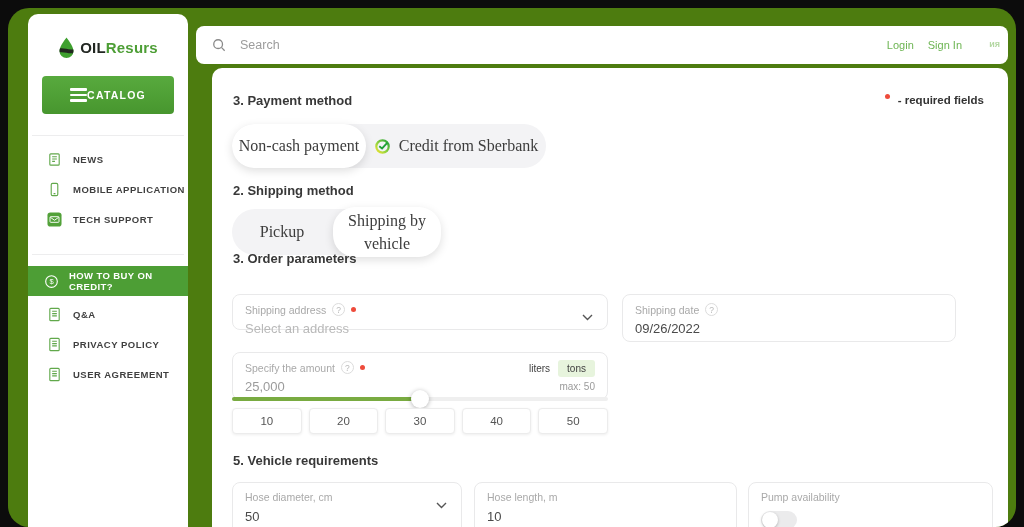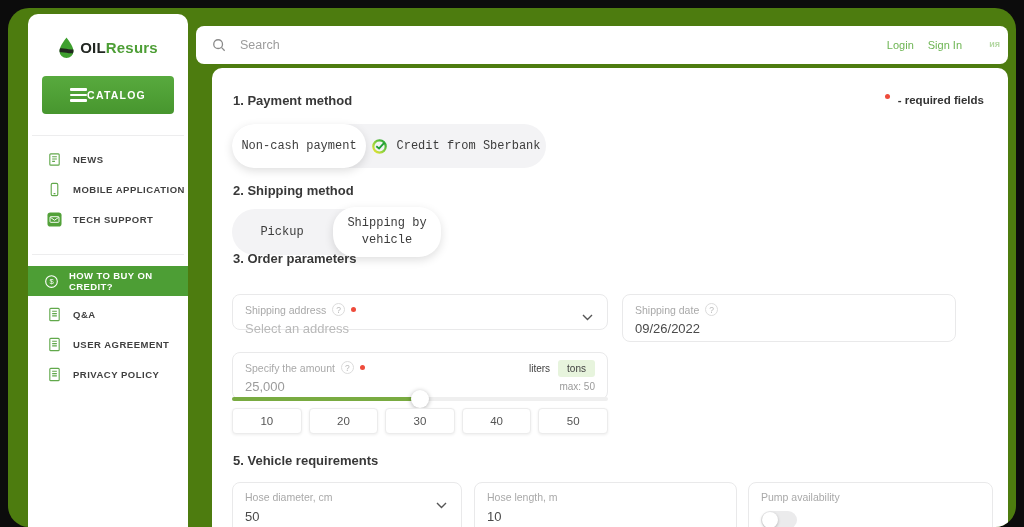--- a/index.html
+++ b/index.html
@@ -54,22 +54,22 @@
   .t1 { top:25px; } .t2 { top:115px; } .t3 { top:183px; } .t5 { top:385px; }
 
   .required-legend { position:absolute; right:24px; top:26px; display:flex; align-items:flex-start; gap:8px; }
   .req-dot { width:5px; height:5px; border-radius:50%; background:#ee4b3b; display:inline-block; }
   .required-legend .lbl { font-size:11.5px; font-weight:700; color:#333; }
 
   .pill-group { position:absolute; background:#f3f3f5; border-radius:23px; display:flex; align-items:stretch; }
   .pg-payment { left:20px; top:56px; width:314px; height:44px; }
   .pg-shipping { left:20px; top:141px; width:208px; height:46px; }
   .pill { display:flex; align-items:center; justify-content:center; gap:8px;
-          font-size:12px; color:#3c3c3c; border:none; background:transparent; cursor:pointer;
-          font-family:Liberation Mono, monospace; }
+          font-size:16px; color:#3c3c3c; border:none; background:transparent; cursor:pointer;
+          font-family:Liberation Serif, serif; }
   .pill.sel { background:#fff; border-radius:22px; box-shadow:0 3px 10px rgba(0,0,0,.13); }
   .p-noncash { width:134px; }
   .p-sber { flex:1; }
   .p-pickup { width:100px; }
   .p-shipveh { position:absolute; left:101px; top:-2px; width:108px; height:50px; border-radius:25px;
                line-height:1.45; text-align:center; padding:0 10px; }
 
   .field { position:absolute; background:#fff; border:1px solid #e9e9ea; border-radius:8px; }
   .f-address { left:20px; top:226px; width:376px; height:36px; }
   .f-date { left:410px; top:226px; width:334px; height:48px; }
@@ -179,28 +179,28 @@
           <rect x="3" y="1.5" width="10" height="13" rx="1"></rect>
             <path d="M5.5 4.5h5M5.5 7h5M5.5 9.5h5"></path>
         </svg>
         <span class="lbl">Q&amp;A</span>
       </div>
       <div class="side-item">
         <svg width="15" height="15" viewBox="0 0 16 16" fill="none" stroke="#61a84b" stroke-width="1.2">
           <rect x="3" y="1.5" width="10" height="13" rx="1"></rect>
             <path d="M5.5 4.5h5M5.5 7h5M5.5 9.5h5"></path>
         </svg>
-        <span class="lbl">USER AGREEMENT</span>
+        <span class="lbl">PRIVACY POLICY</span>
       </div>
       <div class="side-item">
         <svg width="15" height="15" viewBox="0 0 16 16" fill="none" stroke="#61a84b" stroke-width="1.2">
           <rect x="3" y="1.5" width="10" height="13" rx="1"></rect>
             <path d="M5.5 4.5h5M5.5 7h5M5.5 9.5h5"></path>
         </svg>
-        <span class="lbl">PRIVACY POLICY</span>
+        <span class="lbl">USER AGREEMENT</span>
       </div>
     </nav>
   </aside>
 
   <header class="topbar">
     <div class="search-wrap">
       <svg width="14" height="14" viewBox="0 0 16 16" fill="none" stroke="#8a8a8a" stroke-width="1.5">
         <circle cx="7" cy="7" r="5"></circle>
           <path d="M11 11 L14.5 14.5"></path>
       </svg>
@@ -208,21 +208,21 @@
     </div>
     <div class="auth">
       <a>Login</a>
       <a>Sign In</a>
     </div>
     <span class="corner-txt">ия</span>
   </header>
 
   <main class="content">
 
-    <h2 class="sec-title t1">1. Payment method</h2>
+    <h2 class="sec-title t1">3. Payment method</h2>
     <div class="required-legend">
       <i class="req-dot"></i>
       <span class="lbl">- required fields</span>
     </div>
 
     <div class="pill-group pg-payment">
       <button class="pill sel p-noncash">Non-cash payment</button>
       <button class="pill p-sber">
         <svg width="17" height="17" viewBox="0 0 20 20">
           <defs>

